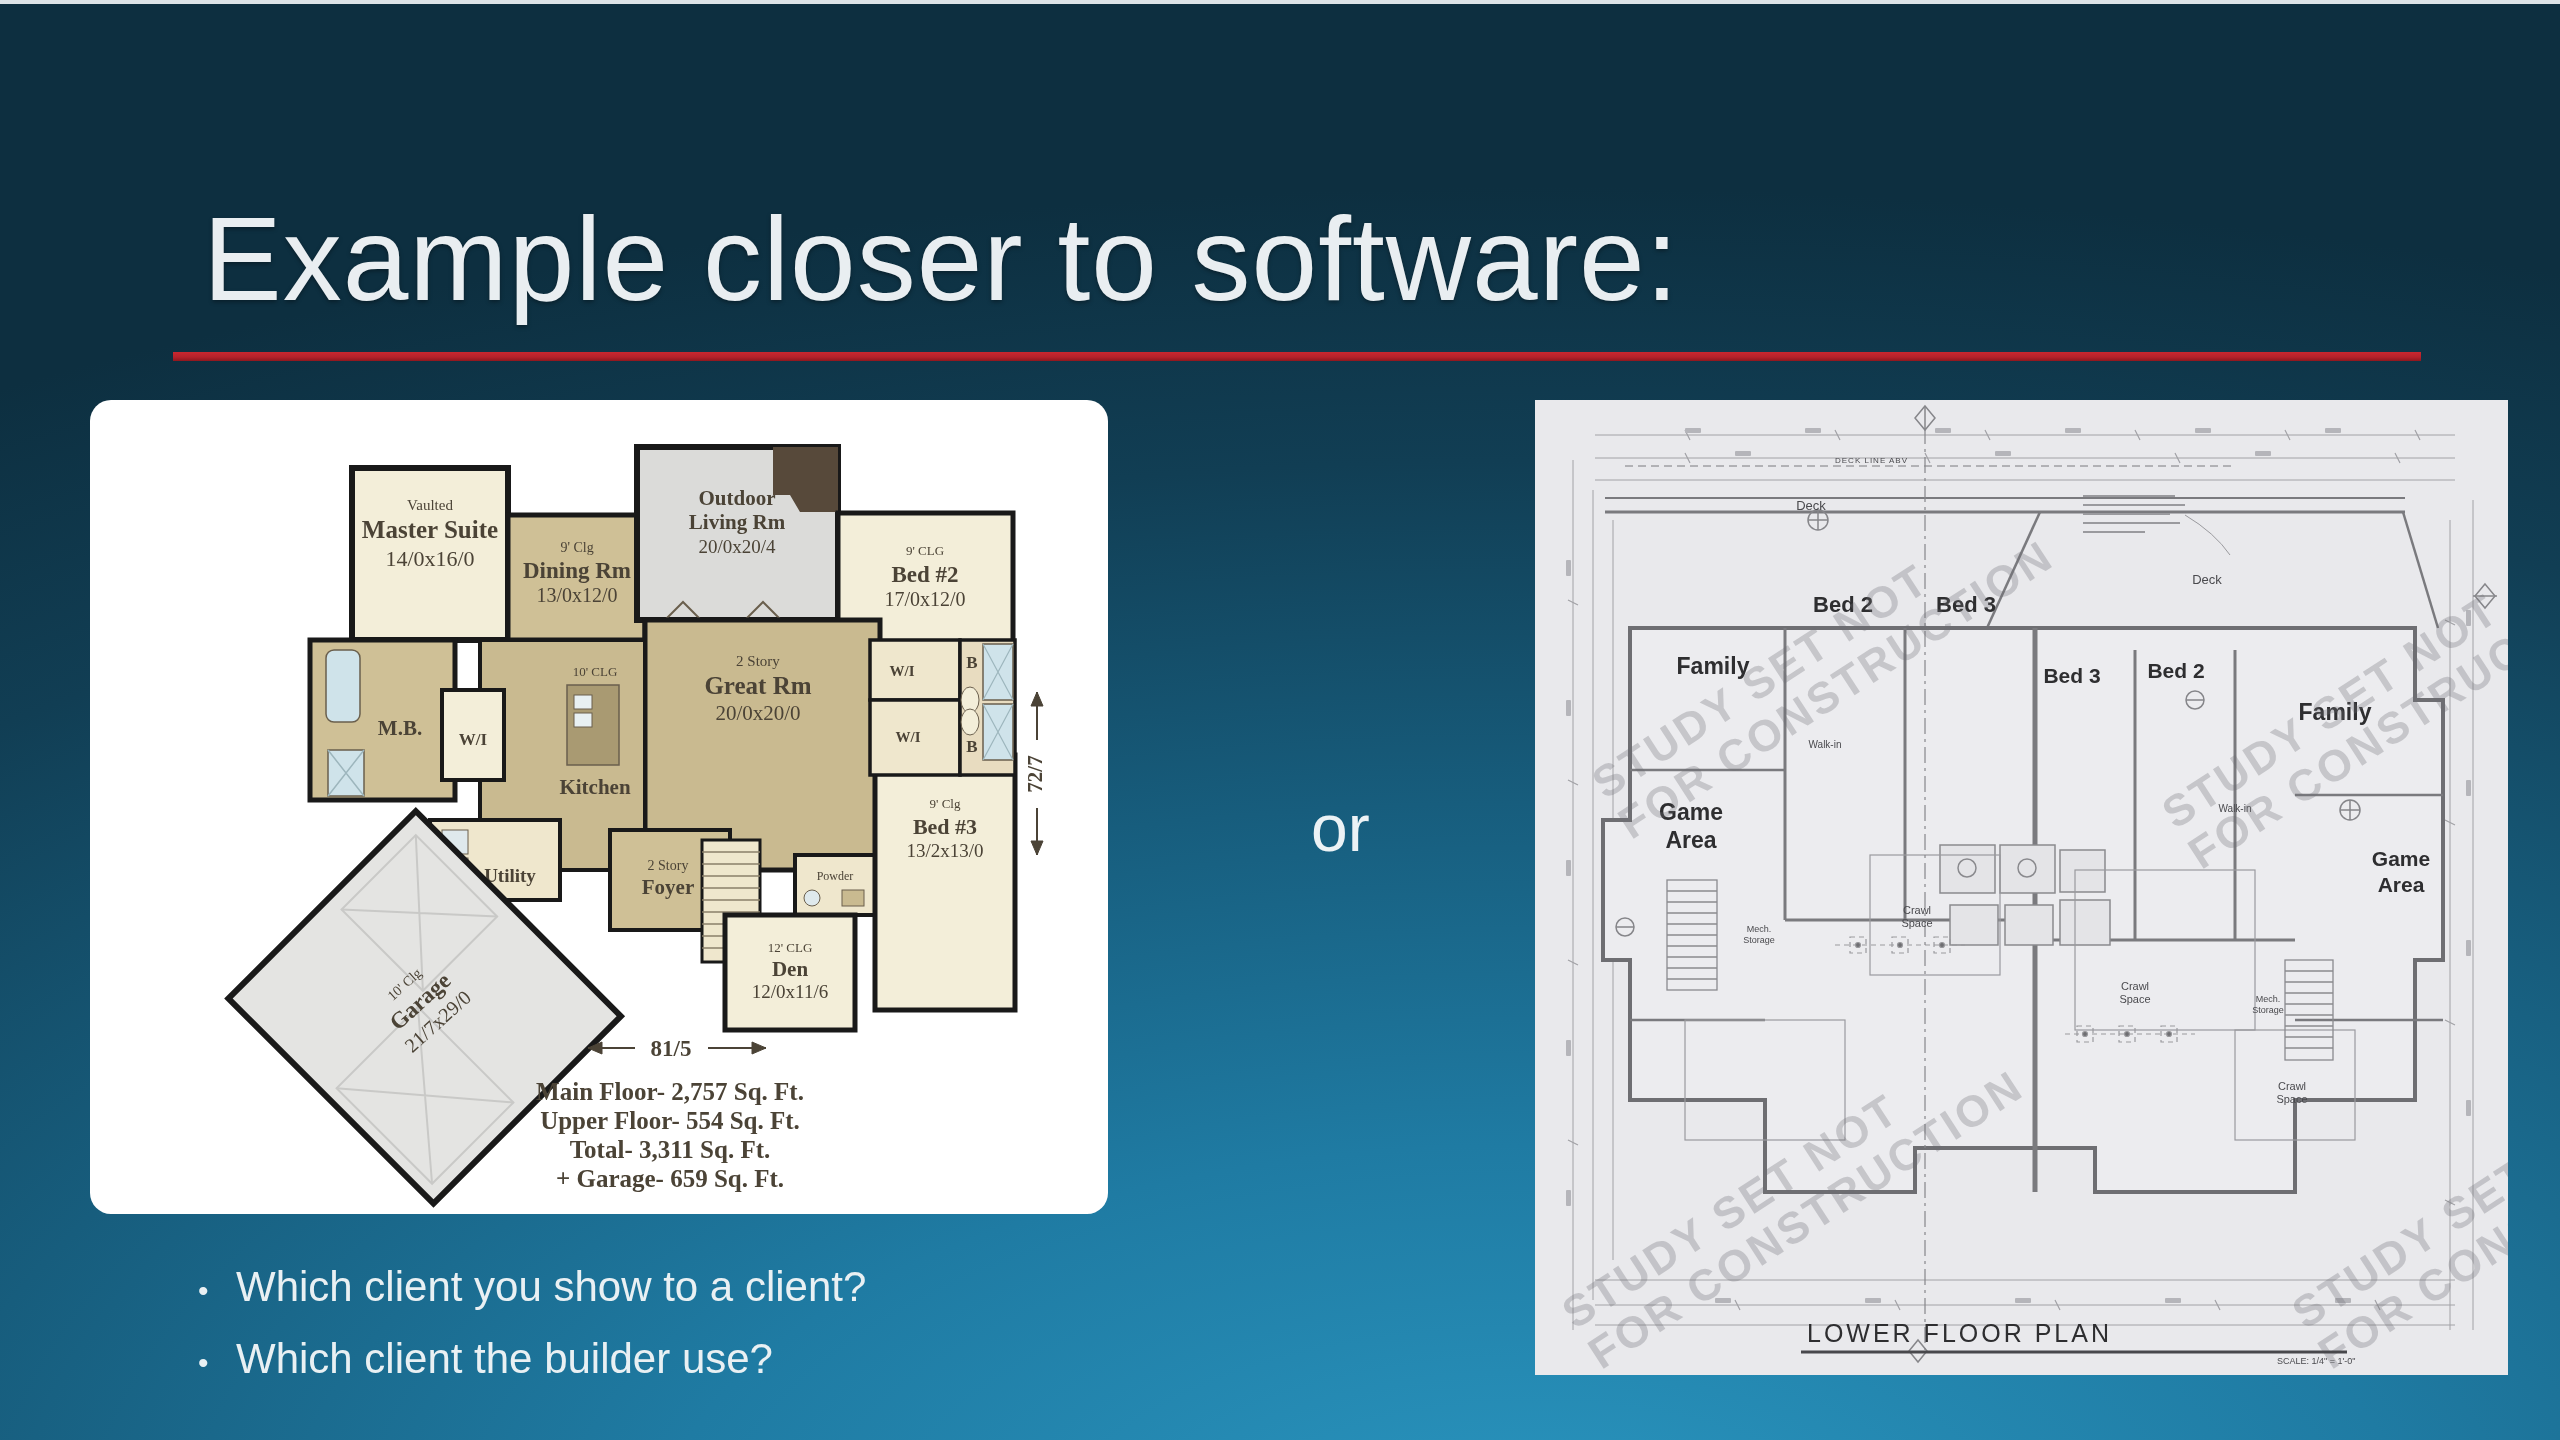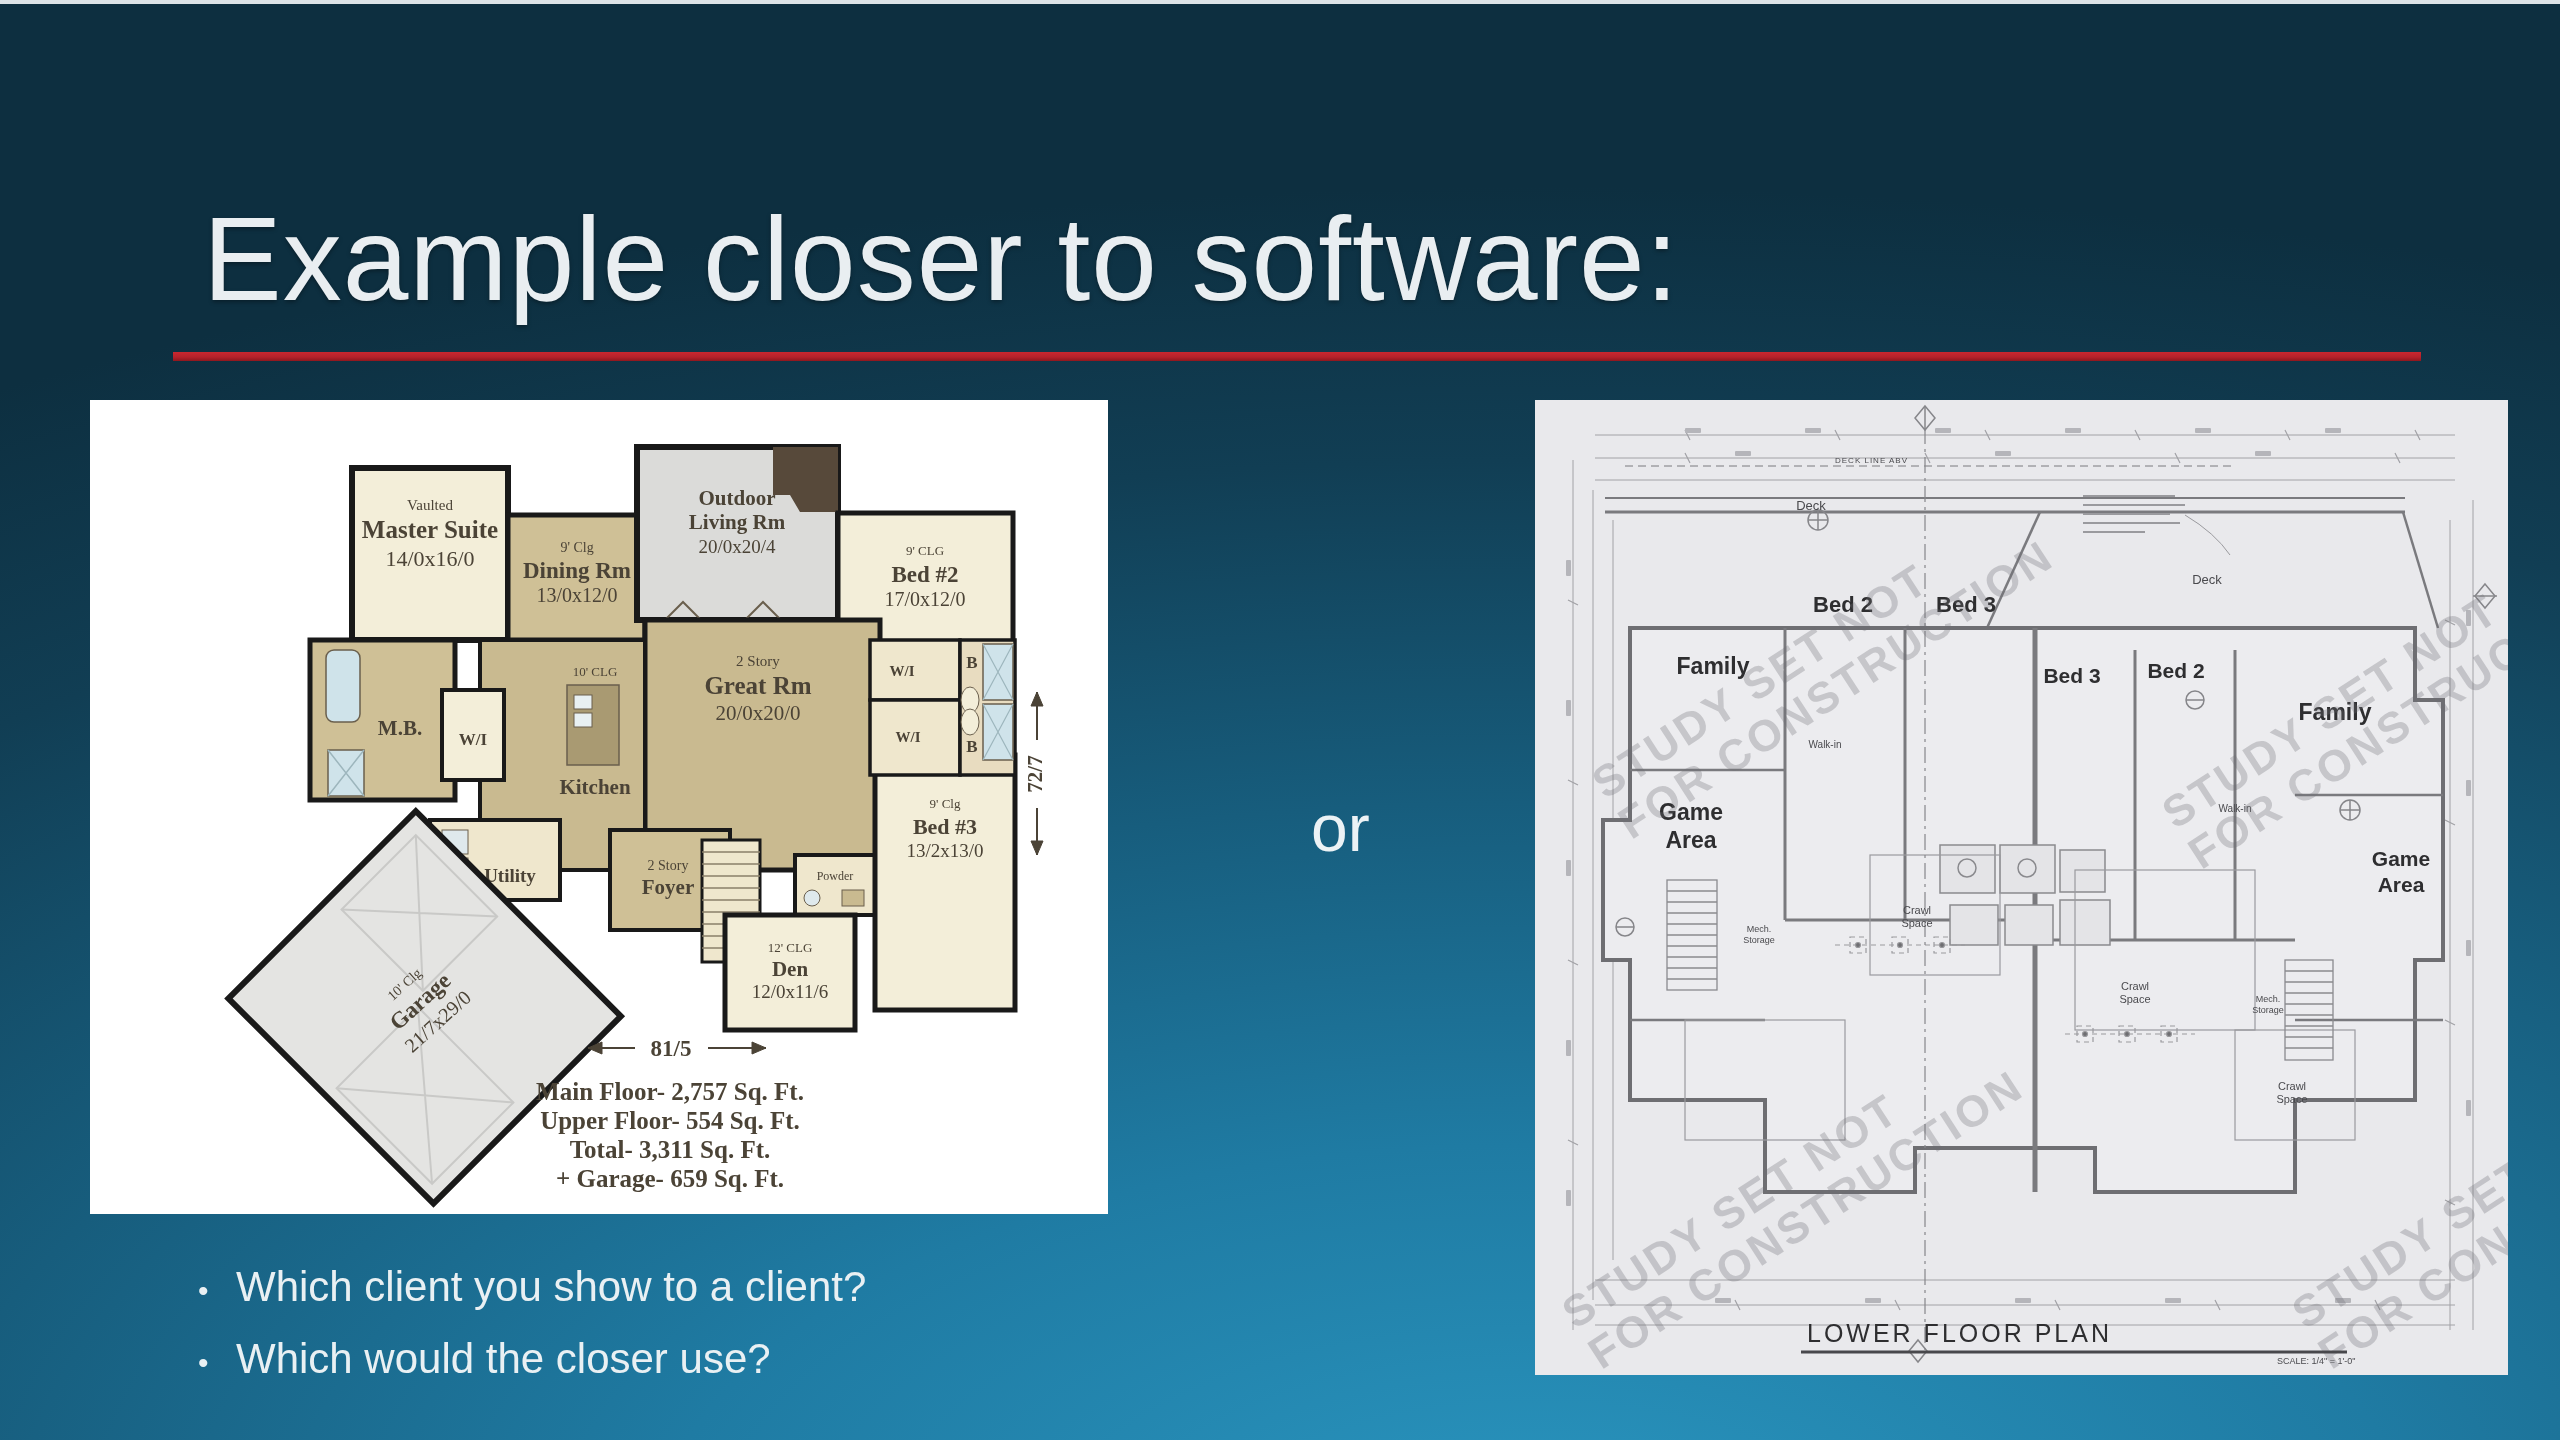--- a/index.html
+++ b/index.html
@@ -8,21 +8,21 @@
     background:radial-gradient(115% 95% at 60% 108%, #2a96c0 0%, #1f7ba3 30%, #175d7d 55%, #113e54 80%, #0d2f40 100%);
     font-family:"Liberation Sans",sans-serif;
   }
   .top-strip{position:absolute;top:0;left:0;width:2560px;height:4px;background:#eef3f5;opacity:.92;}
   .title{
     position:absolute;left:203px;top:112px;font-size:118px;font-weight:400;
     color:#e9eef1;letter-spacing:1px;text-shadow:0 2px 4px rgba(0,0,0,.35);
   }
   .red-rule{position:absolute;left:173px;top:352px;width:2248px;height:9px;
     background:linear-gradient(180deg,#c9272f 0%,#b5222b 55%,#8f171e 100%);}
-  .left-panel{position:absolute;left:90px;top:400px;width:1018px;height:814px;background:#ffffff;}
+  .left-panel{position:absolute;left:90px;top:400px;width:1018px;height:814px;background:#ffffff;border-radius:21px;}
   .right-panel{position:absolute;left:1535px;top:400px;width:973px;height:975px;background:#e9e9ec;}
   .or-label{position:absolute;left:1284px;top:790px;font-size:66px;color:#ecf2f5;margin-left:27px;}
   .bullets{position:absolute;left:198px;top:1263px;color:#e9f0f3;font-size:42px;font-weight:300;}
   .bullet-line{display:flex;align-items:baseline;margin-bottom:24px;}
   .bullet-dot{width:38px;font-size:30px;flex:0 0 38px;}
   
   .ps  {font-family:"Liberation Serif",serif;fill:#4b4336;}
   .ps-b{font-family:"Liberation Serif",serif;fill:#4b4336;font-weight:700;}
   
   .bp-room{font-family:"Liberation Sans",sans-serif;font-weight:700;fill:#2e2e30;}
@@ -381,15 +381,15 @@
   </svg>
 </div>
 
 <div class="bullets">
   <div class="bullet-line">
     <span class="bullet-dot">•</span>
     <span>Which client you show to a client?</span>
   </div>
   <div class="bullet-line">
     <span class="bullet-dot">•</span>
-    <span>Which would the closer use?</span>
+    <span>Which client the builder use?</span>
   </div>
 </div>
 
 </body></html>

